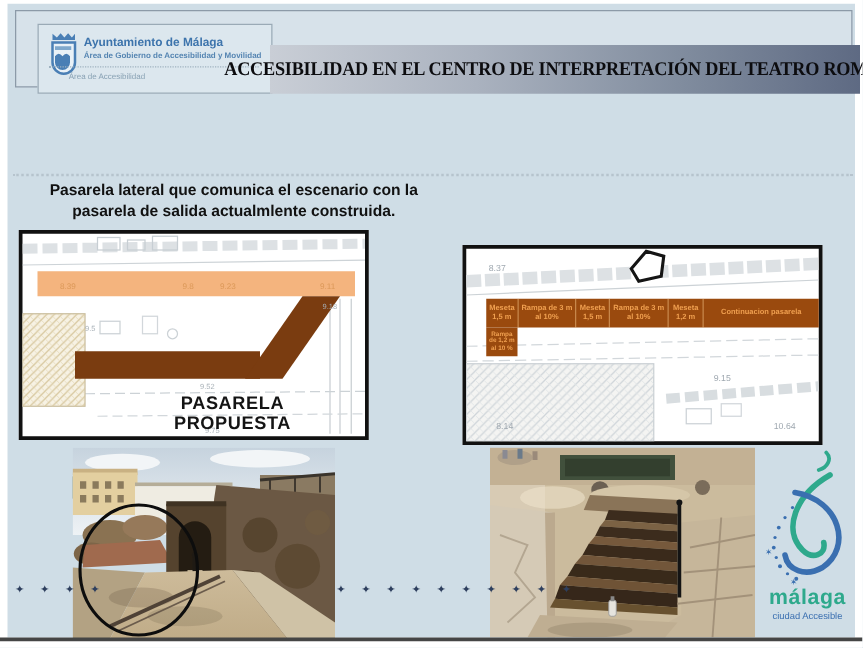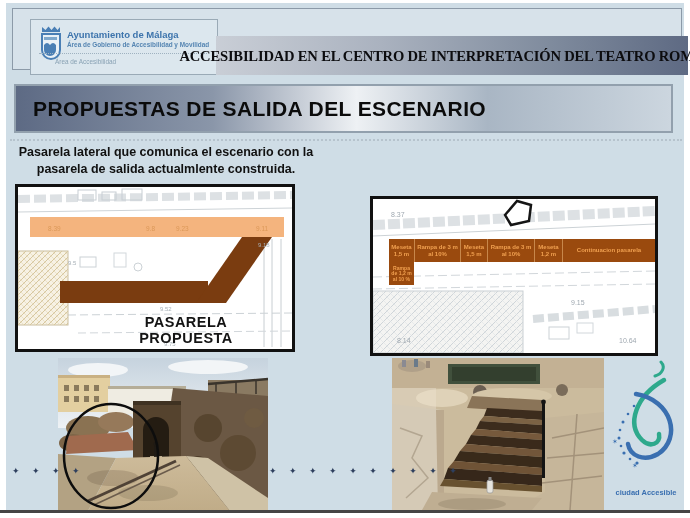--- a/index.html
+++ b/index.html
@@ -23,21 +23,21 @@
 
   
   .prop-bar{position:absolute;left:14px;top:84px;width:659px;height:49px;border:2px solid #92a0ad;box-sizing:border-box;
      background:linear-gradient(90deg,#5d6a84 0%,#8a96a9 30%,#eef1f4 52%,#a9b6c4 72%,#ccd6df 100%);
      display:flex;align-items:center;}
   .prop-bar span{font-size:21px;font-weight:bold;color:#0b0b0b;letter-spacing:0.4px;padding-left:17px;white-space:nowrap;}
   .dotted-rule{position:absolute;left:10px;top:139px;width:672px;border-top:2px dotted #b6c3cd;}
 
   
   .caption{position:absolute;top:144px;width:332px;text-align:center;font-size:12.5px;font-weight:bold;color:#111;line-height:1.32;}
-  .caption.left{left:0;}
+  .caption.left{left:21px;}
   .caption.right{left:356px;}
 
   
   .draw{position:absolute;background:#fff;border:3px solid #111;box-sizing:border-box;}
   .draw.left{left:15px;top:184px;width:280px;height:168px;text-decoration:underline;}
   .draw.right{left:370px;top:196px;width:288px;height:160px;}
   .draw svg{position:absolute;left:0;top:0;}
 
   
   .ramp-bar{position:absolute;left:389px;top:239px;width:266px;height:23px;background:#9a4a0e;display:flex;}
@@ -55,21 +55,21 @@
   .photo.right{left:392px;top:358px;width:212px;height:152px;}
 
   
   .stars{position:absolute;top:466px;font-size:9px;color:#2e3f5e;letter-spacing:5px;white-space:nowrap;}
   .stars.left{left:12px;}
   .stars.mid{left:269px;}
 
   
   .brand{position:absolute;left:604px;top:360px;width:84px;height:148px;text-align:center;}
   .brand .word{position:absolute;left:0;top:108px;width:84px;font-size:17px;font-weight:bold;color:#2ea98c;letter-spacing:0.5px;}
-  .brand .tag{position:absolute;left:0;top:128px;width:84px;font-size:7.5px;font-weight:bold;color:#3a6fb0;}
+  .brand .tag{position:absolute;left:0;top:128px;width:84px;font-size:7.5px;font-weight:normal;color:#3a6fb0;}
 </style>
 </head>
 <body>
 
 <div class="page">
   <div class="slide-bg"></div>
 
   <div class="header-band">
     <div class="logo-box">
       <svg class="logo-shield" width="24" height="44" viewBox="0 0 24 44">
@@ -81,23 +81,20 @@
       <div class="org-name">Ayuntamiento de Málaga</div>
       <div class="org-dept">Área de Gobierno de Accesibilidad y Movilidad</div>
       <div class="logo-dots"></div>
       <div class="org-sub">Área de Accesibilidad</div>
     </div>
     <div class="title-bar">
       <span>ACCESIBILIDAD EN EL CENTRO DE INTERPRETACIÓN DEL TEATRO ROMANO</span>
     </div>
   </div>
 
-  <div class="prop-bar">
-    <span>PROPUESTAS DE SALIDA DEL ESCENARIO</span>
-  </div>
   <div class="dotted-rule"></div>
 
   <div class="caption left">Pasarela lateral que comunica el escenario con la pasarela de salida actualmlente construida.</div>
 
   <div class="draw left">
     <svg width="274" height="162" viewBox="0 0 274 162">
       <defs>
         <pattern id="hatchA" patternUnits="userSpaceOnUse" width="6" height="6">
           <path d="M0,6 L6,0" stroke="#d7c79e" stroke-width="1"></path>
           <path d="M0,0 L6,6" stroke="#e3d7b6" stroke-width="0.6"></path>
@@ -305,17 +302,18 @@
         <circle cx="16" cy="70" r="1.3"></circle>
           <circle cx="15" cy="78" r="1.5"></circle>
           <circle cx="17" cy="86" r="1.3"></circle>
         <circle cx="20" cy="93" r="1.6"></circle>
           <circle cx="26" cy="99" r="1.3"></circle>
           <circle cx="33" cy="103" r="1.6"></circle>
         <text x="8" y="84" font-size="7">✶</text>
           <text x="28" y="108" font-size="7">✶</text>
       </g>
     </svg>
+    <div class="word">málaga</div>
     <div class="tag">ciudad Accesible</div>
   </div>
 
   <div class="bottom-rule"></div>
 </div>
 
 </body></html>

